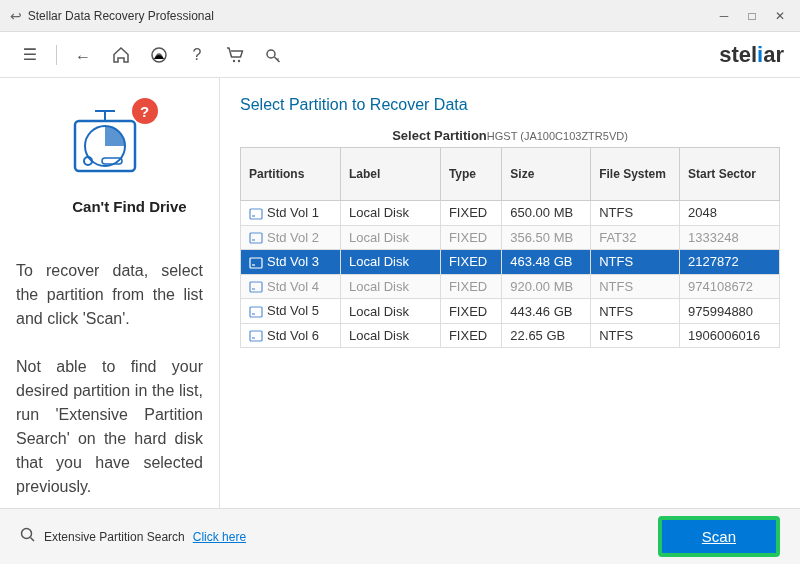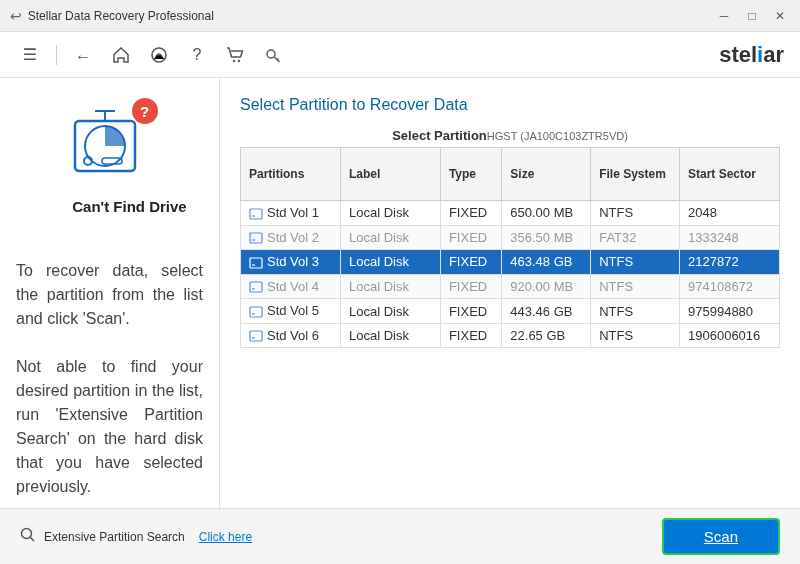--- a/index.html
+++ b/index.html
@@ -236,26 +236,25 @@
     }
     .bottom-text {
       font-size: 12px;
       color: #333;
     }
     .click-here-link {
       font-size: 12px;
       color: #0078d7;
       text-decoration: underline;
       cursor: pointer;
-      margin-left: 6px;
     }
     .scan-btn {
       background: #0078d7;
       color: #fff;
-      border: 2px solid #22c55e;
+      border: 4px solid #22c55e;
       border-radius: 4px;
       padding: 8px 40px;
       font-size: 15px;
       font-weight: 500;
       cursor: pointer;
       text-decoration: underline;
     }
   </style>
 </head>
 <body>

